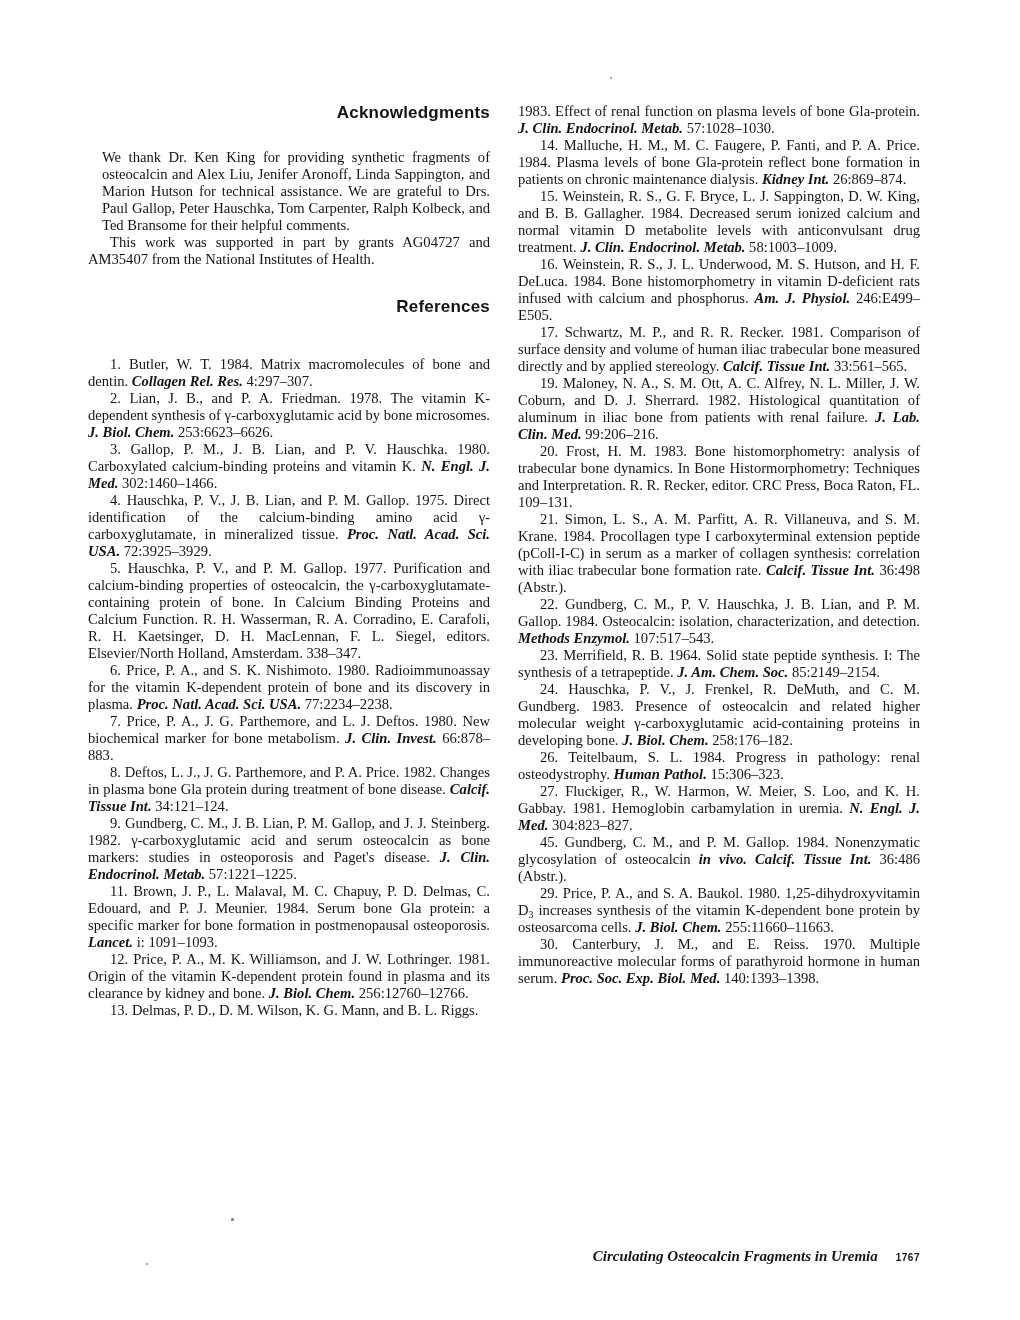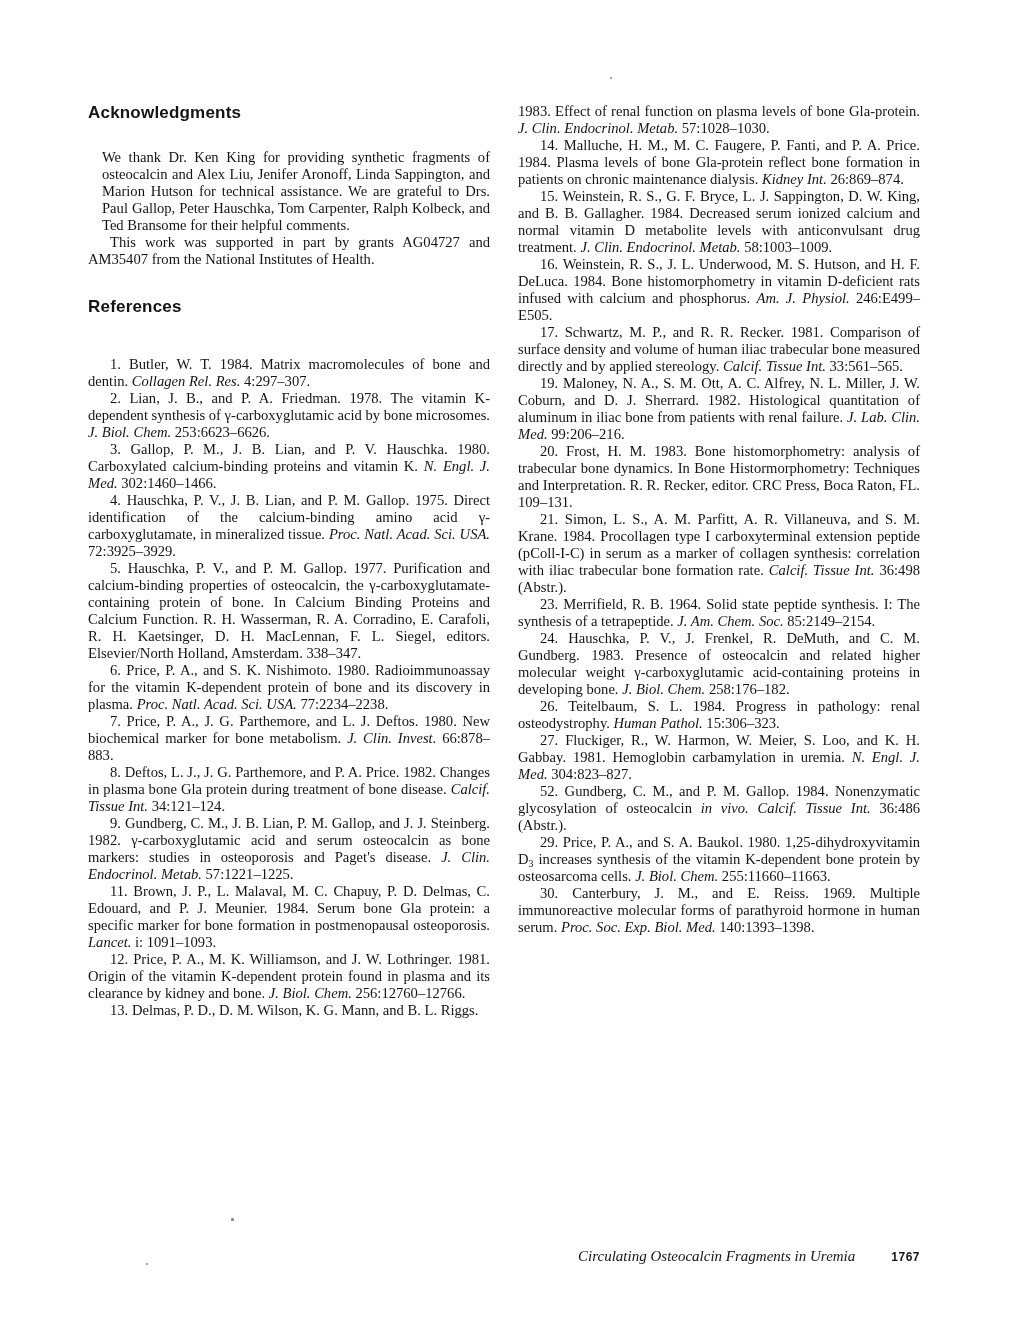--- a/index.html
+++ b/index.html
@@ -24,50 +24,50 @@
     text-align: justify;
   }
   #left-col  { left: 88px;  top: 103px; }
   #right-col { left: 518px; top: 103px; }
   .section-heading {
     font-family: "Liberation Sans", sans-serif;
     font-weight: bold;
     font-size: 17px;
     line-height: 19px;
     margin: 0 0 27px 0;
-    text-align: left;
+    text-align: right;
     letter-spacing: 0.2px;
   }
   #references-heading { margin-top: 29px; margin-bottom: 40px; }
   p.body-para {
     margin: 0;
     text-indent: 22px;
   }
   p.body-para.no-indent { text-indent: 0; margin-left: 14px; }
   p.ref {
     margin: 0;
     text-indent: 22px;
   }
   p.ref.no-indent { text-indent: 0; }
-  p.ref i, .footer-title { font-style: italic; }
+  p.ref i, .footer-title { font-style: italic; font-weight: bold; }
   sub { font-size: 10px; vertical-align: -3px; line-height: 0; }
   #footer {
     position: absolute;
     left: 518px;
     top: 1248px;
     width: 402px;
     text-align: right;
     font-size: 15px;
   }
   .footer-pagenum {
     font-weight: bold;
     font-style: normal;
     font-family: "Liberation Sans", sans-serif;
-    font-size: 12px;
-    margin-left: 36px;
+    font-size: 10px;
+    margin-left: 18px;
     letter-spacing: 0.5px;
   }
   .speck {
     position: absolute;
     background: #8a8a8a;
     border-radius: 1px;
   }
   #speck-1 { left: 610px; top: 77px;  width: 2px; height: 2px; }
   #speck-2 { left: 231px; top: 1218px; width: 3px; height: 3px; }
   #speck-3 { left: 146px; top: 1263px; width: 2px; height: 2px; }
@@ -103,27 +103,28 @@
   <div id="right-col" class="col">
     <div id="refs-right">
         <p class="ref no-indent"><span>1983. Effect of renal function on plasma levels of bone Gla-protein. </span><i>J. Clin. Endocrinol. Metab.</i><span> 57:1028–1030.</span></p>
         <p class="ref"><span>14. Malluche, H. M., M. C. Faugere, P. Fanti, and P. A. Price. 1984. Plasma levels of bone Gla-protein reflect bone formation in patients on chronic maintenance dialysis. </span><i>Kidney Int.</i><span> 26:869–874.</span></p>
         <p class="ref"><span>15. Weinstein, R. S., G. F. Bryce, L. J. Sappington, D. W. King, and B. B. Gallagher. 1984. Decreased serum ionized calcium and normal vitamin D metabolite levels with anticonvulsant drug treatment. </span><i>J. Clin. Endocrinol. Metab.</i><span> 58:1003–1009.</span></p>
         <p class="ref"><span>16. Weinstein, R. S., J. L. Underwood, M. S. Hutson, and H. F. DeLuca. 1984. Bone histomorphometry in vitamin D-deficient rats infused with calcium and phosphorus. </span><i>Am. J. Physiol.</i><span> 246:E499–E505.</span></p>
         <p class="ref"><span>17. Schwartz, M. P., and R. R. Recker. 1981. Comparison of surface density and volume of human iliac trabecular bone measured directly and by applied stereology. </span><i>Calcif. Tissue Int.</i><span> 33:561–565.</span></p>
         <p class="ref"><span>19. Maloney, N. A., S. M. Ott, A. C. Alfrey, N. L. Miller, J. W. Coburn, and D. J. Sherrard. 1982. Histological quantitation of aluminum in iliac bone from patients with renal failure. </span><i>J. Lab. Clin. Med.</i><span> 99:206–216.</span></p>
         <p class="ref"><span>20. Frost, H. M. 1983. Bone histomorphometry: analysis of trabecular bone dynamics. In Bone Histormorphometry: Techniques and Interpretation. R. R. Recker, editor. CRC Press, Boca Raton, FL. 109–131.</span></p>
         <p class="ref"><span>21. Simon, L. S., A. M. Parfitt, A. R. Villaneuva, and S. M. Krane. 1984. Procollagen type I carboxyterminal extension peptide (pColl-I-C) in serum as a marker of collagen synthesis: correlation with iliac trabecular bone formation rate. </span><i>Calcif. Tissue Int.</i><span> 36:498 (Abstr.).</span></p>
+        <p class="ref"><span>22. Gundberg, C. M., P. V. Hauschka, J. B. Lian, and P. M. Gallop. 1984. Osteocalcin: isolation, characterization, and detection. </span><i>Methods Enzymol.</i><span> 107:517–543.</span></p>
         <p class="ref"><span>23. Merrifield, R. B. 1964. Solid state peptide synthesis. I: The synthesis of a tetrapeptide. </span><i>J. Am. Chem. Soc.</i><span> 85:2149–2154.</span></p>
         <p class="ref"><span>24. Hauschka, P. V., J. Frenkel, R. DeMuth, and C. M. Gundberg. 1983. Presence of osteocalcin and related higher molecular weight γ-carboxyglutamic acid-containing proteins in developing bone. </span><i>J. Biol. Chem.</i><span> 258:176–182.</span></p>
         <p class="ref"><span>26. Teitelbaum, S. L. 1984. Progress in pathology: renal osteodystrophy. </span><i>Human Pathol.</i><span> 15:306–323.</span></p>
         <p class="ref"><span>27. Fluckiger, R., W. Harmon, W. Meier, S. Loo, and K. H. Gabbay. 1981. Hemoglobin carbamylation in uremia. </span><i>N. Engl. J. Med.</i><span> 304:823–827.</span></p>
-        <p class="ref"><span>52. Gundberg, C. M., and P. M. Gallop. 1984. Nonenzymatic glycosylation of osteocalcin </span><i>in vivo. Calcif. Tissue Int.</i><span> 36:486 (Abstr.).</span></p>
+        <p class="ref"><span>45. Gundberg, C. M., and P. M. Gallop. 1984. Nonenzymatic glycosylation of osteocalcin </span><i>in vivo. Calcif. Tissue Int.</i><span> 36:486 (Abstr.).</span></p>
         <p class="ref"><span>29. Price, P. A., and S. A. Baukol. 1980. 1,25-dihydroxyvitamin D</span><sub>3</sub><span> increases synthesis of the vitamin K-dependent bone protein by osteosarcoma cells. </span><i>J. Biol. Chem.</i><span> 255:11660–11663.</span></p>
-        <p class="ref"><span>30. Canterbury, J. M., and E. Reiss. 1969. Multiple immunoreactive molecular forms of parathyroid hormone in human serum. </span><i>Proc. Soc. Exp. Biol. Med.</i><span> 140:1393–1398.</span></p>
+        <p class="ref"><span>30. Canterbury, J. M., and E. Reiss. 1970. Multiple immunoreactive molecular forms of parathyroid hormone in human serum. </span><i>Proc. Soc. Exp. Biol. Med.</i><span> 140:1393–1398.</span></p>
       </div>
   </div>
 
   <div id="footer">
     <span class="footer-title">Circulating Osteocalcin Fragments in Uremia</span><span class="footer-pagenum">1767</span>
   </div>
 
   <div id="speck-1" class="speck"></div>
   <div id="speck-2" class="speck"></div>
   <div id="speck-3" class="speck"></div>

